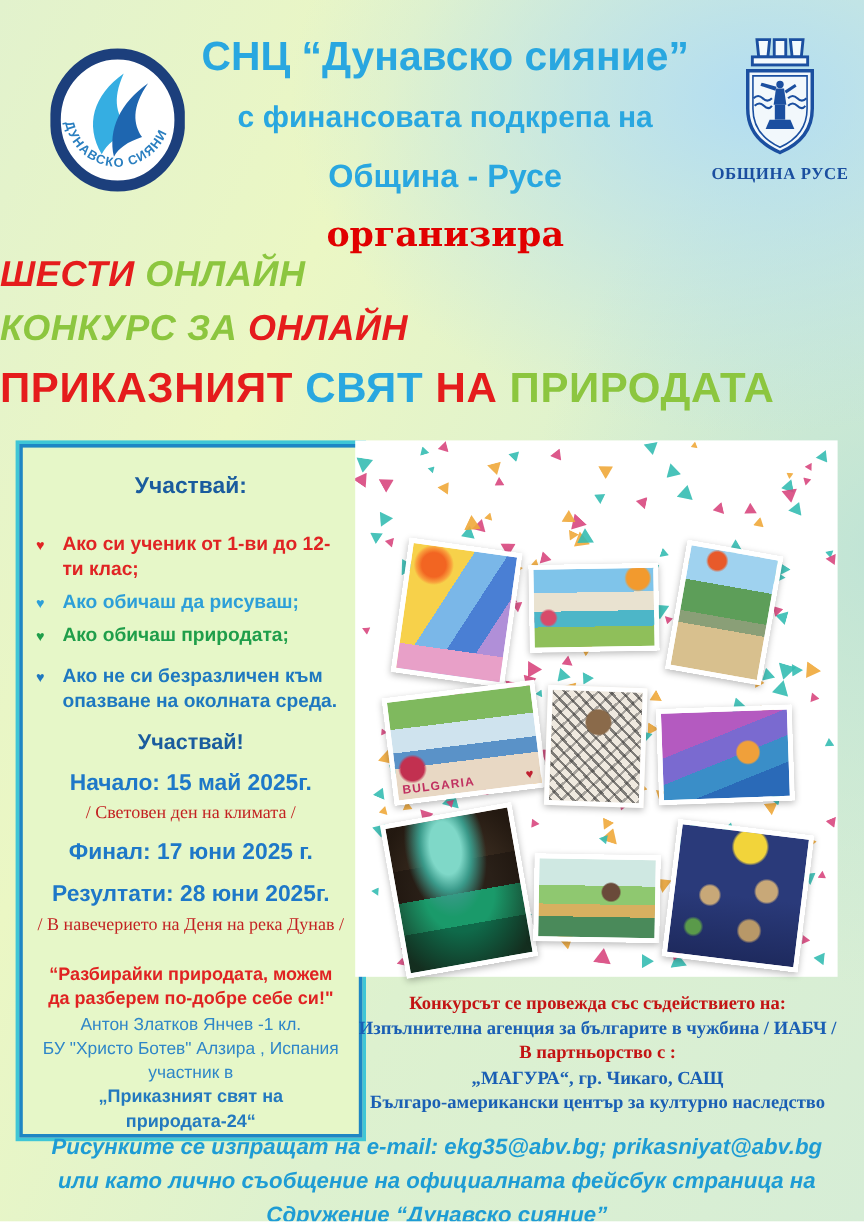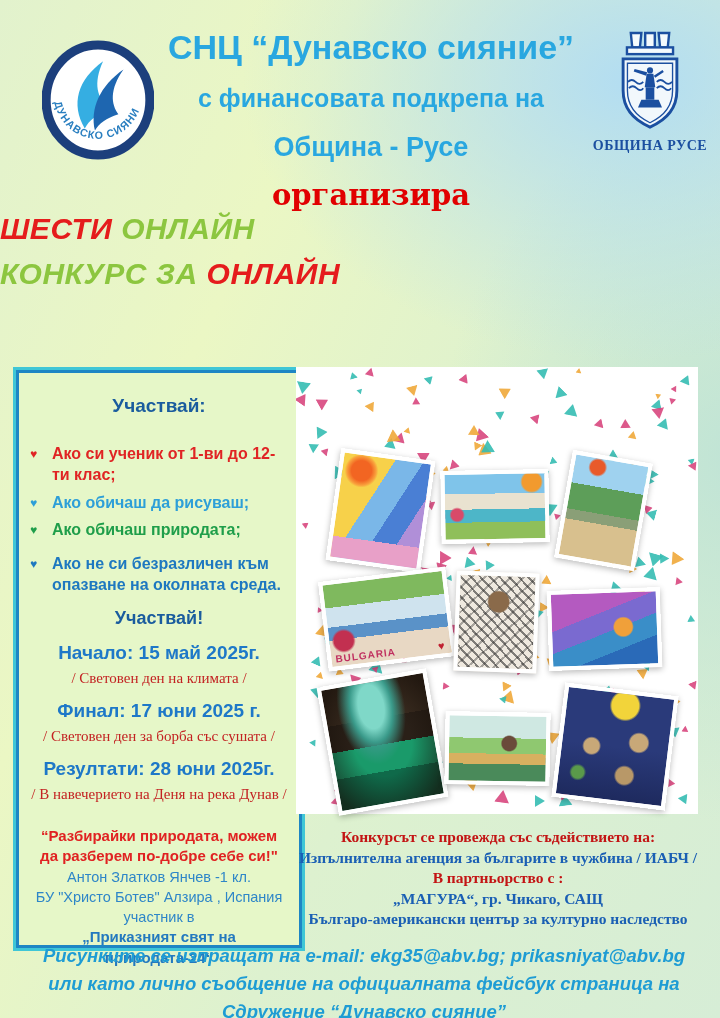--- a/index.html
+++ b/index.html
@@ -154,20 +154,21 @@
         <path d="M28,61.5 q4,-4 8,0 t7,0"></path>
         <path d="M57,61.5 q4,-4 8,0 t7,0"></path>
       </g>
     </svg>
     <div class="munic-label">ОБЩИНА РУСЕ</div>
   </div>
 
   <div class="headline">
     <div class="hl-i"><span class="c-red">ШЕСТИ </span><span class="c-green">ОНЛАЙН</span></div>
     <div class="hl-i hl2"><span class="c-green">КОНКУРС ЗА </span><span class="c-red">ОНЛАЙН</span></div>
+    <div class="hl3"><span class="c-red">ПРИКАЗНИЯТ </span><span class="c-blue">СВЯТ </span><span class="c-red">НА </span><span class="c-green">ПРИРОДАТА</span></div>
   </div>
 
   <div class="info-box">
     <div class="box-title">Участвай:</div>
 
     <div class="bullets">
       <div class="bullet">
         <span class="heart t-red">♥</span>
         <span class="btext t-red">Ако си ученик от 1-ви до 12-ти клас;</span>
       </div>
@@ -184,21 +185,20 @@
         <span class="btext t-blue">Ако не си безразличен към опазване на околната среда.</span>
       </div>
     </div>
 
     <div class="cta">Участвай!</div>
 
     <div>
       <div class="sched-label">Начало: 15 май 2025г.</div>
       <div class="sched-note">/ Световен ден на климата /</div>
       <div class="sched-label">Финал: 17 юни 2025 г.</div>
-      <div class="sched-note">/ Световен ден за борба със сушата /</div>
       <div class="sched-label">Резултати: 28 юни 2025г.</div>
       <div class="sched-note">/ В навечерието на Деня на река Дунав /</div>
     </div>
 
     <div class="quote">
       <div class="q-red">“Разбирайки природата, можем</div>
       <div class="q-red">да разберем по-добре себе си!"</div>
       <div class="q-blue">Антон Златков Янчев -1 кл.</div>
       <div class="q-blue">БУ "Христо Ботев" Алзира , Испания</div>
       <div class="q-blue">участник в</div>

